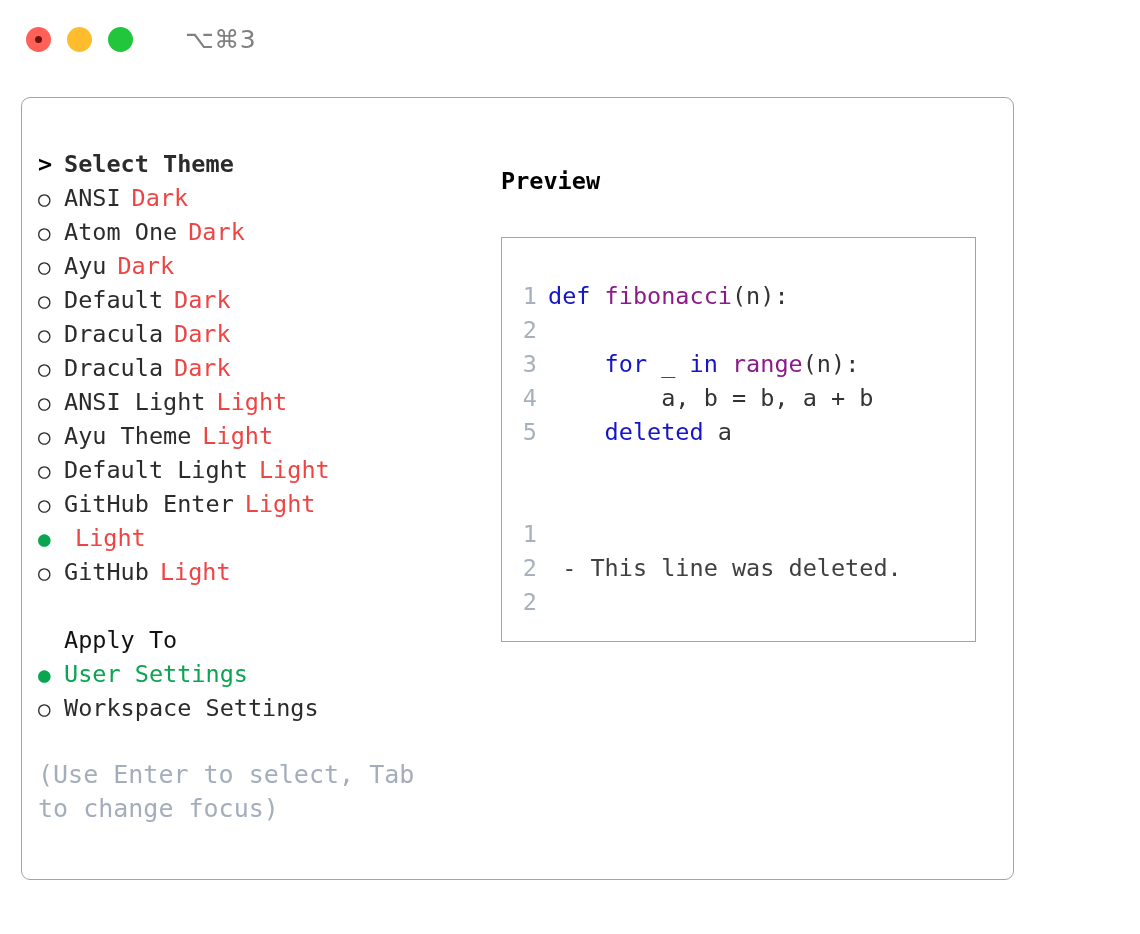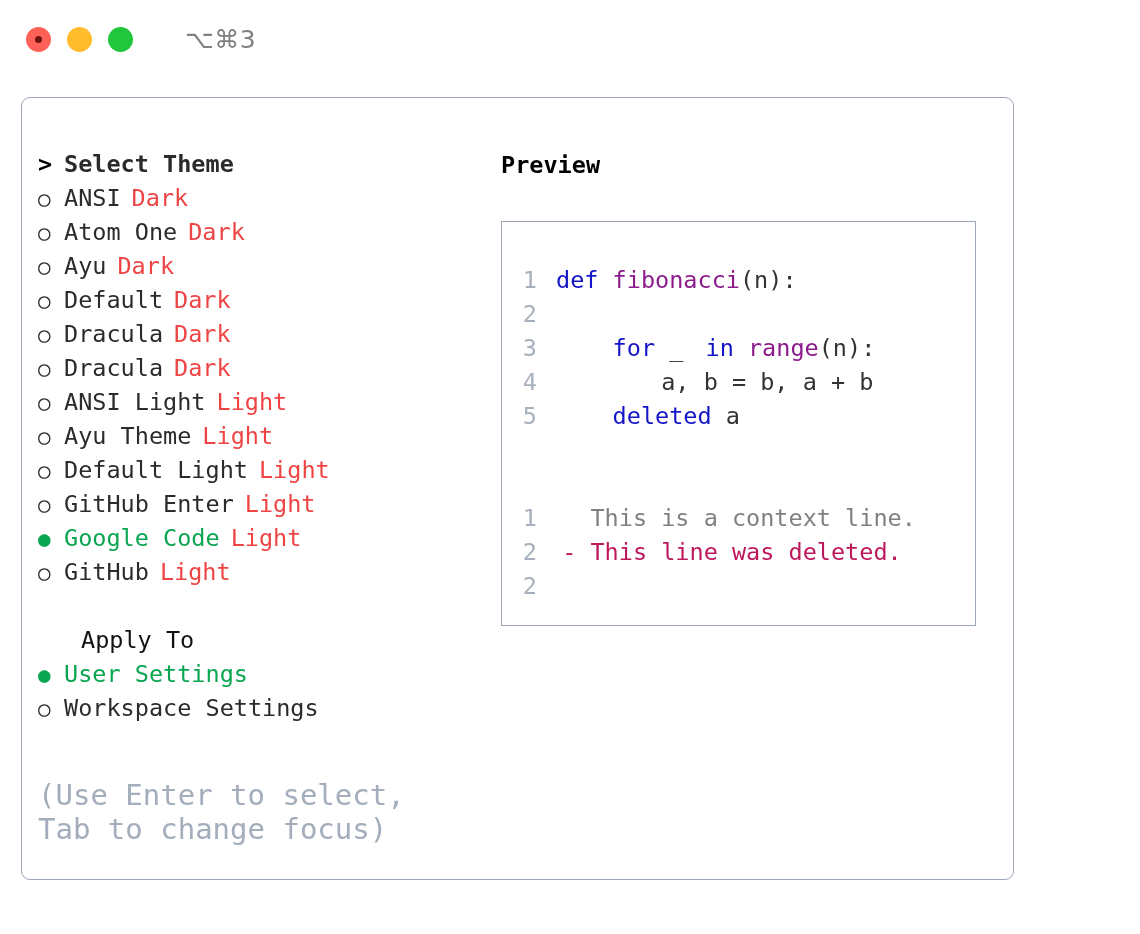--- a/index.html
+++ b/index.html
@@ -100,35 +100,35 @@
   }
   .marker.filled { color: #0aa550; }
   .heading {
     font-weight: bold;
     color: #000000;
   }
   .heading .marker { color: #000000; font-weight: bold; font-size: 23.5px; }
   .row .name { color: #2b2b2b; }
   .row.selected .name { color: #0aa550; }
   .row .variant { color: #ef4444; margin-left: 11px; }
-  .row.subheading .name { color: #111111; margin-left: 17px; }
+  .row.subheading .name { color: #111111; }
   .spacer-row { height: 34px; }
   #hint {
-    margin-top: 50px;
-    font-size: 29px;
+    margin-top: 30px;
+    font-size: 25px;
     line-height: 34px;
     color: #a3adbb;
     width: 400px;
   }
 
   
   #right-col {
     position: absolute;
     left: 479px;
-    top: 52px;
+    top: 68px;
     width: 495px;
   }
   #preview-title {
     font-size: 23.5px;
     font-weight: bold;
     color: #000000;
     height: 34px;
     line-height: 30px;
   }
   #code-box {
@@ -151,26 +151,26 @@
     width: 46px;
     flex: 0 0 46px;
     text-align: right;
     color: #a7b0bd;
     padding-right: 11px;
     box-sizing: border-box;
   }
   .code-text { color: #333333; }
   .blank-line { height: 34px; }
 
-  .tok-kw   { color: #1414c8; margin-left: 8px; }
+  .tok-kw   { color: #1414c8; }
   .tok-fn   { color: #8b1a8b; }
   .tok-num  { color: #0d7b7b; }
   .tok-pl   { color: #333333; }
   .tok-ctx  { color: #808080; }
-  .tok-del  { color: #be185d; }
+  .tok-del  { color: #404040; }
   .tok-add  { color: #0ac020; }
 </style>
 </head>
 <body>
 
 <div id="window">
 
   <div id="titlebar">
     <div class="dot red"></div>
     <div class="dot yellow"></div>
@@ -189,21 +189,21 @@
           <div class="row"><span class="marker">○</span><span class="name">ANSI</span><span class="variant">Dark</span></div>
           <div class="row"><span class="marker">○</span><span class="name">Atom One</span><span class="variant">Dark</span></div>
           <div class="row"><span class="marker">○</span><span class="name">Ayu</span><span class="variant">Dark</span></div>
           <div class="row"><span class="marker">○</span><span class="name">Default</span><span class="variant">Dark</span></div>
           <div class="row"><span class="marker">○</span><span class="name">Dracula</span><span class="variant">Dark</span></div>
           <div class="row"><span class="marker">○</span><span class="name">Dracula</span><span class="variant">Dark</span></div>
           <div class="row"><span class="marker">○</span><span class="name">ANSI Light</span><span class="variant">Light</span></div>
           <div class="row"><span class="marker">○</span><span class="name">Ayu Theme</span><span class="variant">Light</span></div>
           <div class="row"><span class="marker">○</span><span class="name">Default Light</span><span class="variant">Light</span></div>
           <div class="row"><span class="marker">○</span><span class="name">GitHub Enter</span><span class="variant">Light</span></div>
-          <div class="row selected"><span class="marker filled">●</span><span class="name">Google Code</span><span class="variant">Light</span></div>
+          <div class="row selected"><span class="marker filled">●</span><span class="variant">Light</span></div>
           <div class="row"><span class="marker">○</span><span class="name">GitHub</span><span class="variant">Light</span></div>
         </div>
 
       <div class="spacer-row"></div>
 
       <div class="row subheading">
         <span class="marker"></span>
         <span class="name">Apply To</span>
       </div>
       <div id="apply-options">
@@ -220,21 +220,21 @@
         <div id="code-lines">
             <div class="code-line"><span class="ln">1</span><span class="code-text"><span class="tok-kw">def</span><span class="tok-pl"> </span><span class="tok-fn">fibonacci</span><span class="tok-pl">(n):</span></span></div>
             <div class="code-line"><span class="ln">2</span></div>
             <div class="code-line"><span class="ln">3</span><span class="code-text"><span class="tok-pl">    </span><span class="tok-kw">for</span><span class="tok-pl"> _ </span><span class="tok-kw">in</span><span class="tok-pl"> </span><span class="tok-fn">range</span><span class="tok-pl">(n):</span></span></div>
             <div class="code-line"><span class="ln">4</span><span class="code-text"><span class="tok-pl">        a, b = b, a + b</span></span></div>
             <div class="code-line"><span class="ln">5</span><span class="code-text"><span class="tok-pl">    </span><span class="tok-kw">deleted</span><span class="tok-pl"> a</span></span></div>
           </div>
         <div class="blank-line"></div>
         <div class="blank-line"></div>
         <div id="diff-lines">
-            <div class="code-line"><span class="ln">1</span><span class="code-text"><span class="tok-ctx">   This is a context line.</span></span></div>
+            <div class="code-line"><span class="ln">1</span></div>
             <div class="code-line"><span class="ln">2</span><span class="code-text"><span class="tok-del"> - This line was deleted.</span></span></div>
             <div class="code-line"><span class="ln">2</span></div>
           </div>
       </div>
     </div>
 
   </div>
 </div>
 
 </body></html>

